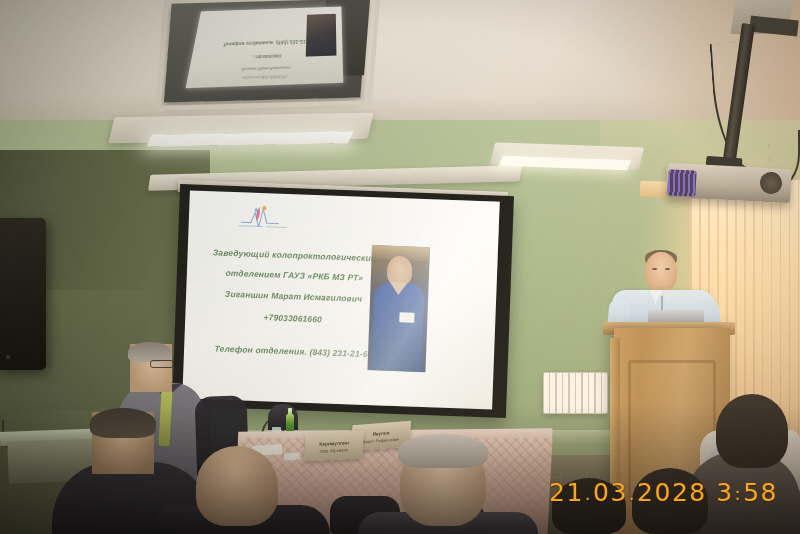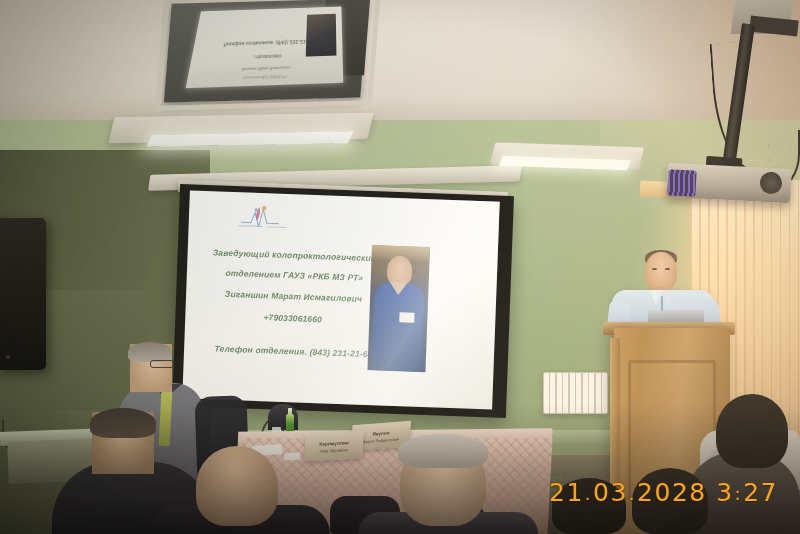--- a/index.html
+++ b/index.html
@@ -743,16 +743,16 @@
 
   <div class="layer" id="aud4-body"></div>
   <div class="layer" id="aud4-head"></div>
   <div class="layer" id="aud4-hair"></div>
 
   <div class="layer" id="grade"></div>
   <div class="layer" id="bottom-dark"></div>
   <div class="layer" id="vignette"></div>
 
   <div id="timestamp">
-    <span>21</span><span class="sep">.</span><span>03</span><span class="sep">.</span><span>2028</span>&nbsp;<span>3</span><span class="sep">:</span><span>27</span>
+    <span>21</span><span class="sep">.</span><span>03</span><span class="sep">.</span><span>2028</span>&nbsp;<span>3</span><span class="sep">:</span><span>58</span>
   </div>
 
 </div>
 
 </body></html>

